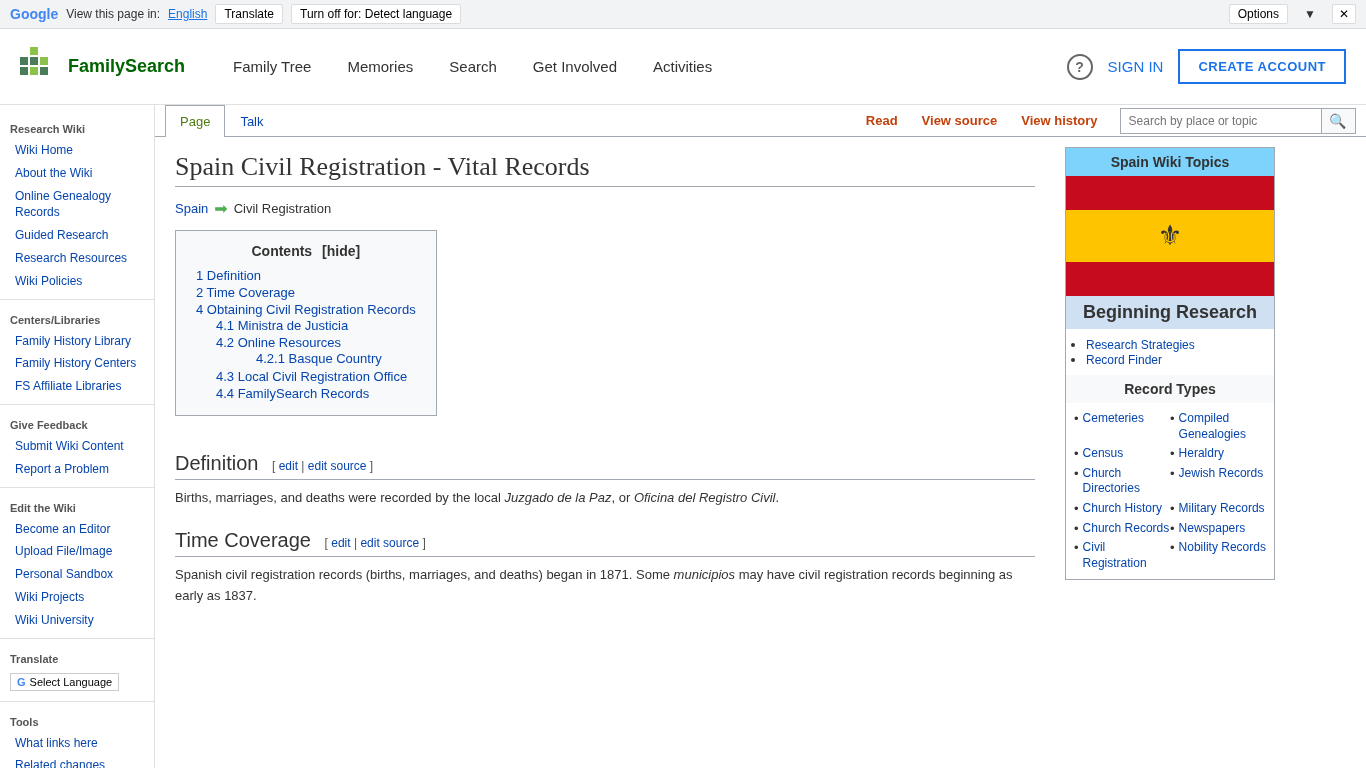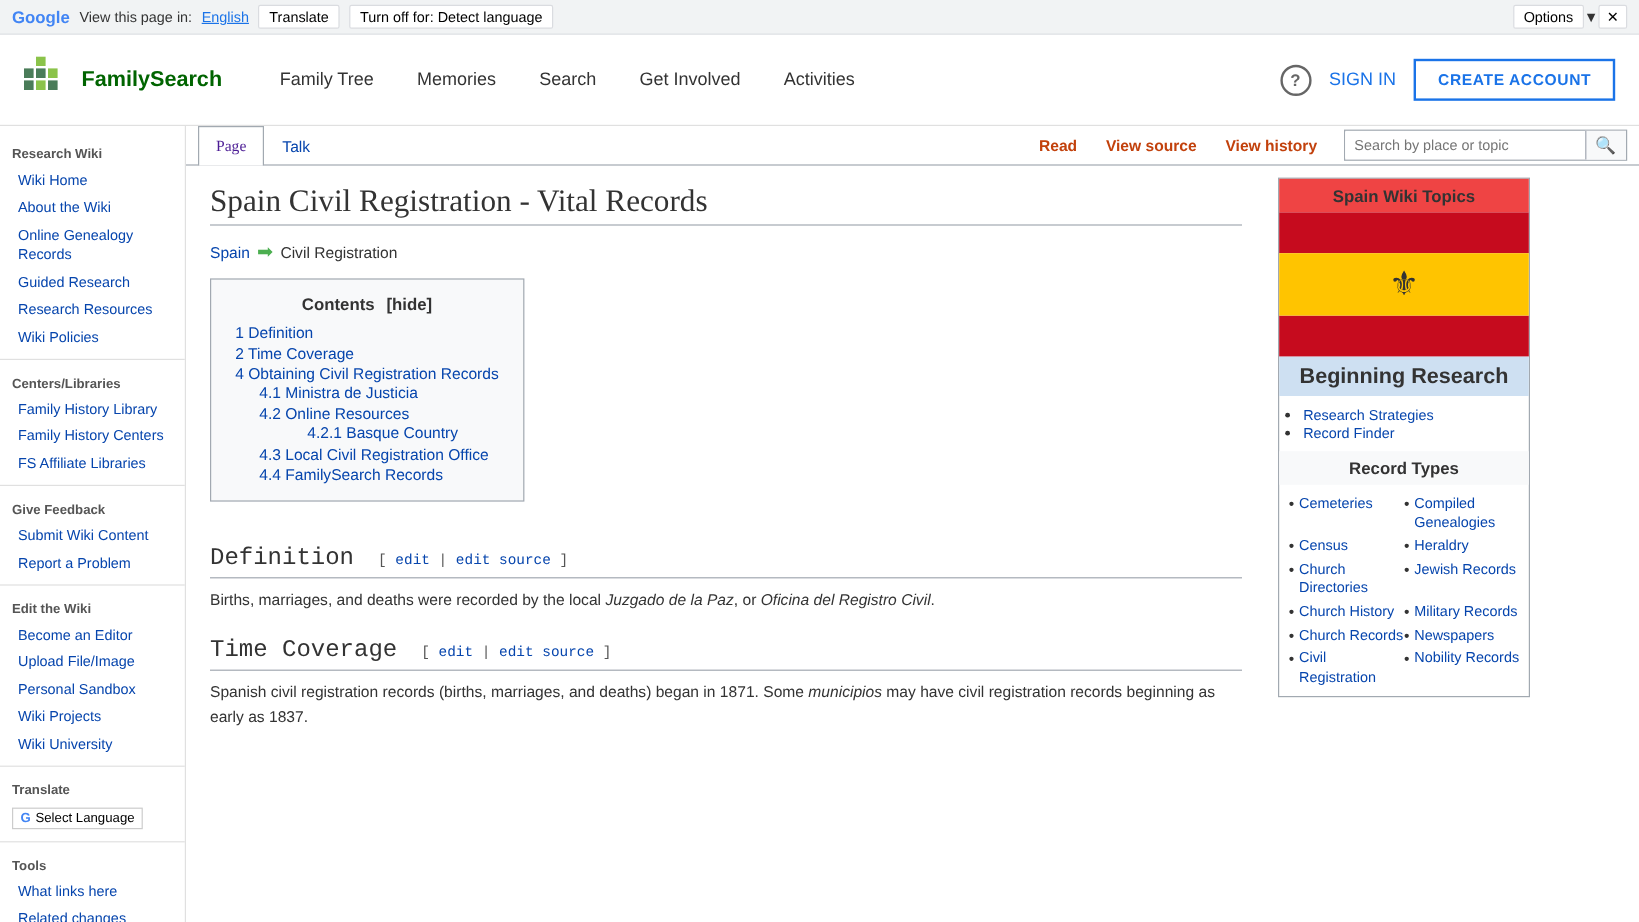--- a/index.html
+++ b/index.html
@@ -22,21 +22,21 @@
       border: 1px solid #dadce0;
       background: #fff;
       border-radius: 2px;
       cursor: pointer;
       font-size: 12px;
     }
     .translate-bar .options-btn {
       margin-left: auto;
       display: flex;
       align-items: center;
-      gap: 0;
+      gap: 16px;
     }
     .translate-bar .close-btn {
       cursor: pointer;
       border: 1px solid #dadce0;
       padding: 2px 6px;
       background: #fff;
     }
 
     
     .header {
@@ -158,22 +158,21 @@
       font-size: 13px;
       text-decoration: none;
       border: 1px solid transparent;
       border-bottom: none;
       margin-bottom: -1px;
     }
     .wiki-tab.active {
       background: #fff;
       border-color: #a2a9b1;
       border-bottom-color: #fff;
-      color: #4c1d95;
-      font-family: Liberation Serif, serif;
+      color: #4d7c0f;
     }
     .wiki-tab-actions {
       margin-left: auto;
       display: flex;
       align-items: center;
       gap: 0;
     }
     .wiki-action {
       padding: 8px 12px;
       color: #c2410c;
@@ -248,21 +247,21 @@
     .contents-sub { padding-left: 20px; }
     .contents-subsub { padding-left: 40px; }
 
     .article-section-title {
       font-size: 20px;
       font-weight: normal;
       border-bottom: 1px solid #a2a9b1;
       margin-top: 20px;
       margin-bottom: 8px;
       padding-bottom: 4px;
-      font-family: Liberation Mono, monospace;
+      font-family: Liberation Sans, sans-serif;
     }
     .edit-links {
       font-size: 12px;
       color: #555;
       margin-left: 8px;
     }
     .edit-links a { color: #0645ad; text-decoration: none; }
     .article p {
       margin-bottom: 10px;
       line-height: 1.6;
@@ -274,21 +273,21 @@
     .right-sidebar {
       width: 230px;
       min-width: 230px;
       padding: 10px;
     }
     .spain-wiki-box {
       border: 1px solid #a2a9b1;
       margin-bottom: 10px;
     }
     .spain-wiki-title {
-      background: #ef4444;
+      background: #7dd3fc;
       text-align: center;
       padding: 6px;
       font-weight: bold;
       font-size: 14px;
     }
     .spain-flag {
       width: 100%;
       height: 120px;
       display: flex;
       flex-direction: column;

